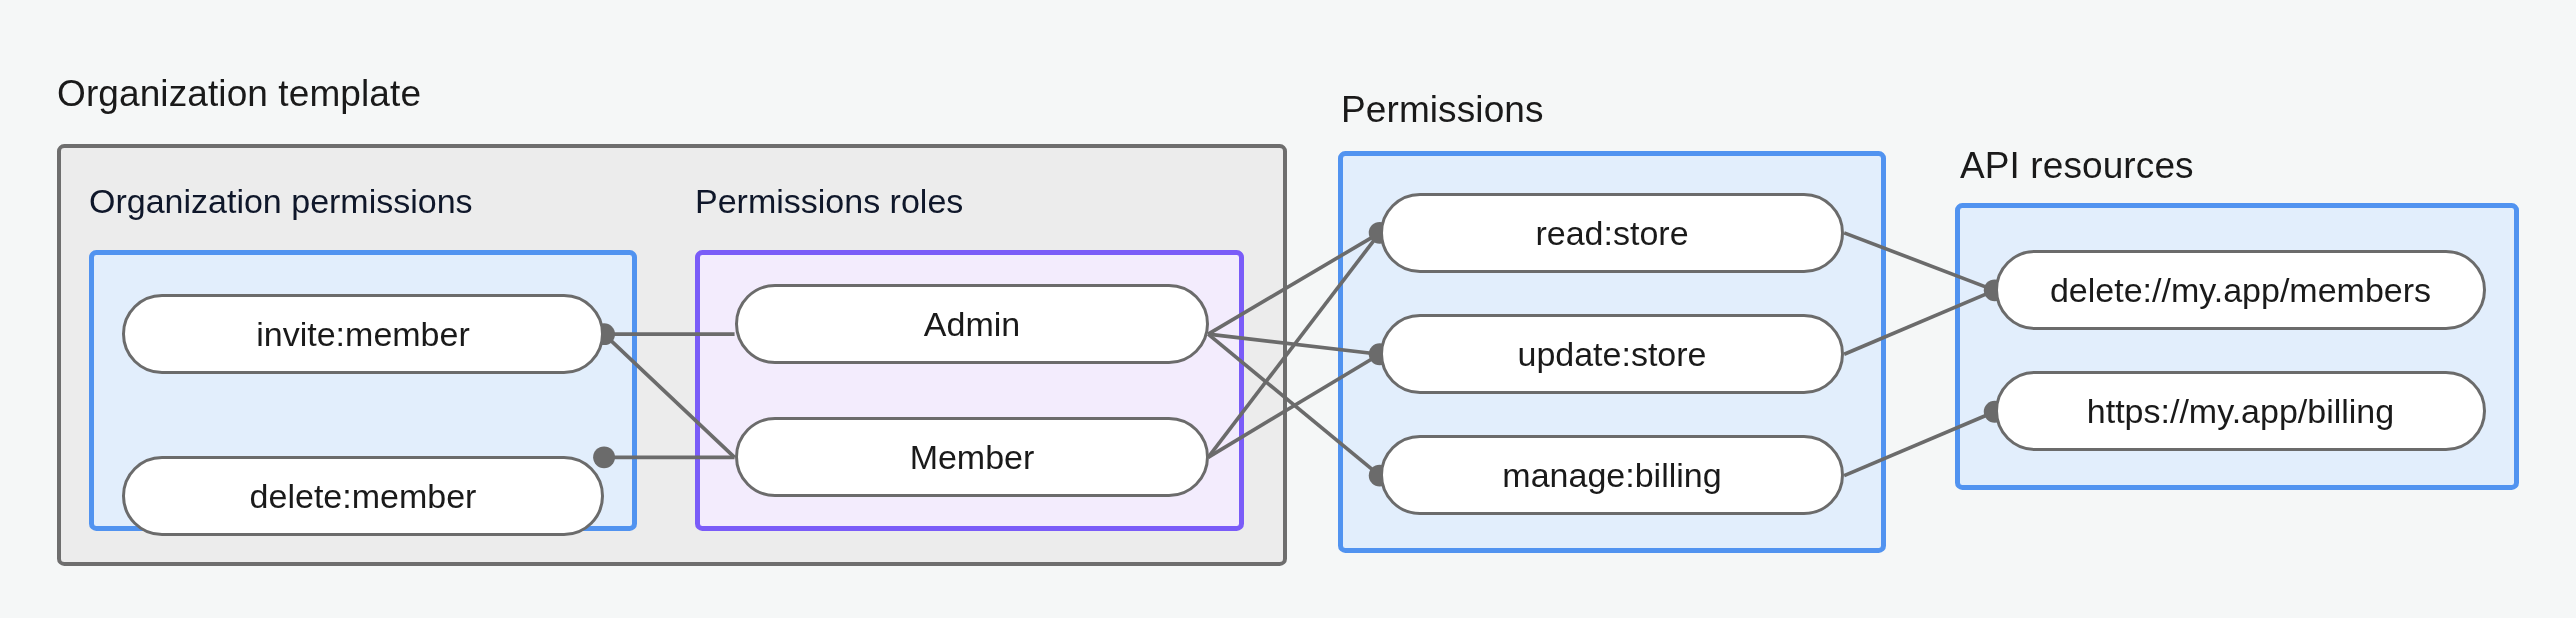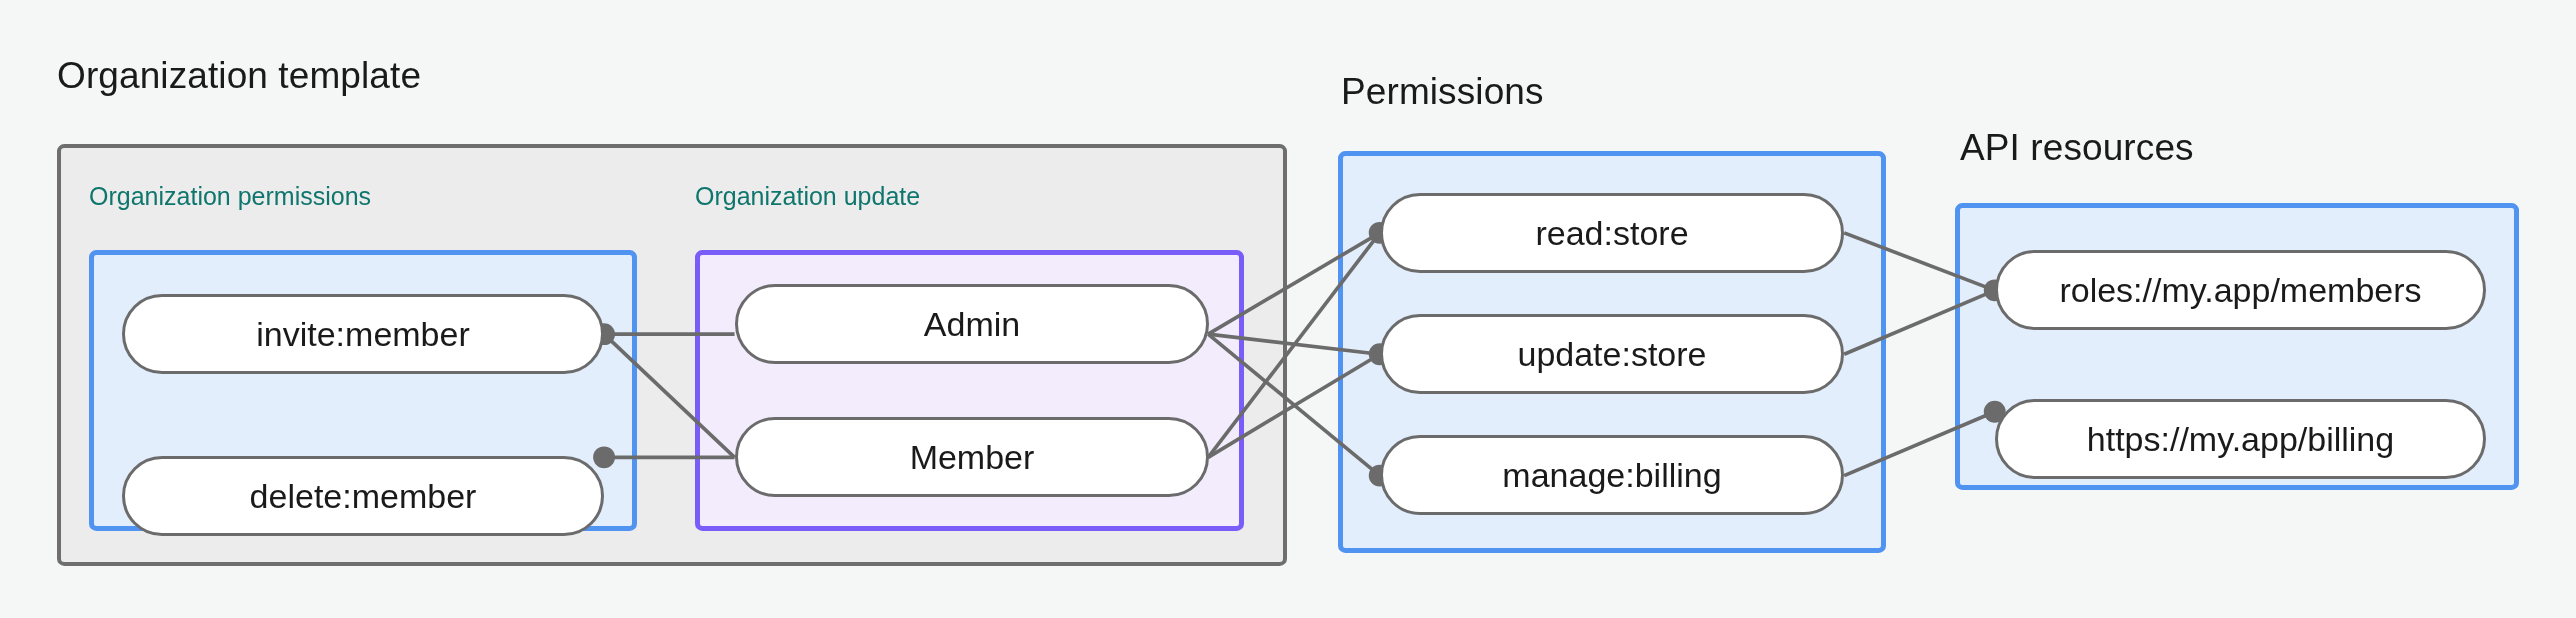--- a/index.html
+++ b/index.html
@@ -20,26 +20,27 @@
   }
 
   
   .grp-label {
     position: absolute;
     font-size: 37px;
     line-height: 1;
     color: #1a1a1a;
     white-space: nowrap;
     letter-spacing: 0.1px;
+    margin-top: 18px;
   }
   .sub-label {
     position: absolute;
-    font-size: 25px;
+    font-size: 34px;
     line-height: 1;
-    color: #0f766e;
+    color: #0f172a;
     white-space: nowrap;
   }
 
   
   .box {
     position: absolute;
     box-sizing: border-box;
   }
   .box-gray {
     background: #ececec;
@@ -93,21 +94,21 @@
 <div id="canvas">
 
   <div class="grp-label" style="left:57px; top:57px;">Organization template</div>
 
   <div class="box box-gray" style="left:57px; top:144px; width:1230px; height:422px;"></div>
 
   <div class="sub-label" style="left:89px; top:184px;">Organization permissions</div>
 
   <div class="box box-blue" style="left:89px; top:250px; width:548px; height:281px;"></div>
 
-  <div class="sub-label" style="left:695px; top:184px;">Organization update</div>
+  <div class="sub-label" style="left:695px; top:184px;">Permissions roles</div>
 
   <div class="box box-purple" style="left:695px; top:250px; width:549px; height:281px;"></div>
 
   <div class="grp-label" style="left:1341px; top:73px;">Permissions</div>
 
   <div class="box box-blue" style="left:1338px; top:151px; width:548px; height:402px;"></div>
 
   <div class="grp-label" style="left:1960px; top:129px;">API resources</div>
 
   <div class="box box-blue" style="left:1955px; top:203px; width:564px; height:287px;"></div>
@@ -157,20 +158,20 @@
     <span>read:store</span>
   </div>
   <div class="node" style="left:1380px; top:314px; width:464px; height:80px;">
     <span>update:store</span>
   </div>
   <div class="node" style="left:1380px; top:435px; width:464px; height:80px;">
     <span>manage:billing</span>
   </div>
 
   <div class="node" style="left:1995px; top:250px; width:491px; height:80px;">
-    <span>roles://my.app/members</span>
+    <span>delete://my.app/members</span>
   </div>
-  <div class="node" style="left:1995px; top:371px; width:491px; height:80px;margin-top:28px;">
+  <div class="node" style="left:1995px; top:371px; width:491px; height:80px;">
     <span>https://my.app/billing</span>
   </div>
 
 </div>
 
 
 </body></html>

